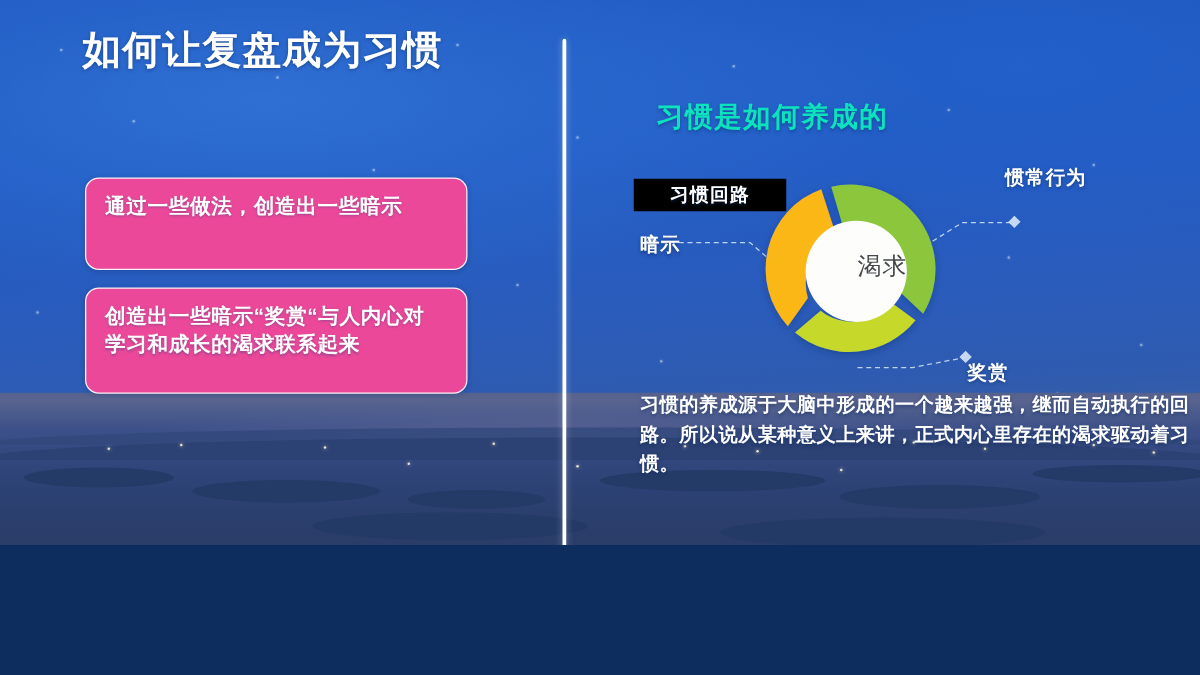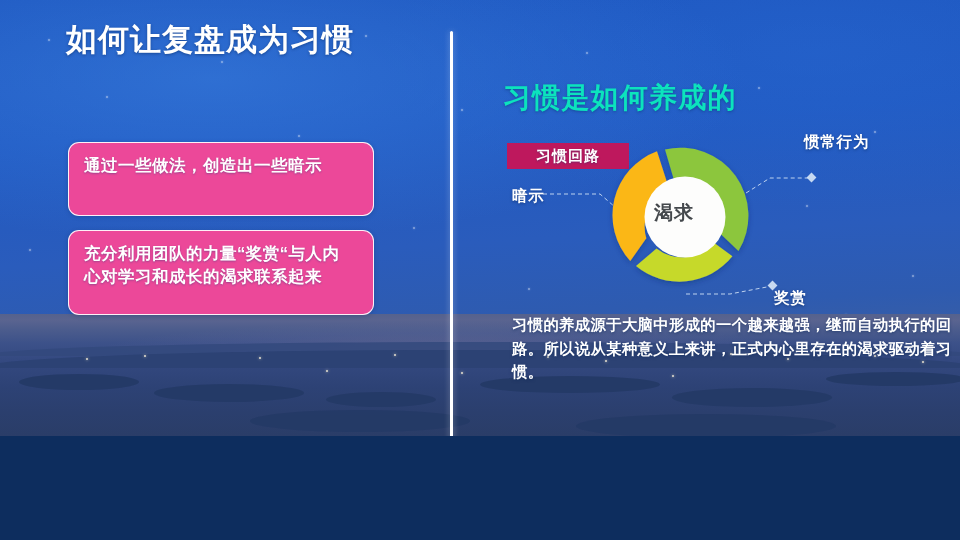--- a/index.html
+++ b/index.html
@@ -151,37 +151,37 @@
   }
   .pill + .pill { margin-top: 14px; }
   .pill.h1 { min-height: 74px; }
   .pill.h2 { min-height: 52px; }
   .pill.h3 { min-height: 85px; }
   .pill.h4 { min-height: 48px; }
 
   
   .right-heading {
     position: absolute;
-    left: 503px;
+    left: 525px;
     top: 79px;
-    font-size: 28px;
+    font-size: 22px;
     font-weight: bold;
     color: #0ce3bd;
     letter-spacing: 1.2px;
     text-shadow: 0 1px 3px rgba(0,40,90,0.4);
     white-space: nowrap;
   }
 
   .loop-tag {
     position: absolute;
     left: 507px;
     top: 143px;
     width: 122px;
     height: 26px;
-    background: #be185d;
+    background: #000000;
     display: flex;
     align-items: center;
     justify-content: center;
     color: #ffffff;
     font-size: 15px;
     font-weight: bold;
     letter-spacing: 1px;
     text-shadow: 0 1px 2px rgba(10,60,120,0.4);
   }
 
@@ -205,23 +205,23 @@
   }
   .label-cue     { left: 512px; top: 186px; }
   .label-routine { left: 804px; top: 132px; }
   .label-reward  { left: 774px; top: 288px; }
 
   .donut-center-text {
     position: absolute;
     left: 654px;
     top: 200px;
     width: 72px;
-    text-align: left;
+    text-align: right;
     font-size: 19px;
-    font-weight: bold;
+    font-weight: normal;
     color: #44484c;
     letter-spacing: 1px;
   }
 
   .body-copy {
     position: absolute;
     left: 479px;
     top: 313px;
     width: 450px;
     color: #ffffff;
@@ -291,21 +291,21 @@
     <div class="lightdot" style="left:48%; top:58px;"></div>
     <div class="lightdot" style="left:70%; top:61px;"></div>
   </div>
 
   <div class="slide-title">如何让复盘成为习惯</div>
 
   <div class="divider"></div>
 
   <div class="left-list">
     <div class="pill h1">通过一些做法，创造出一些暗示</div>
-    <div class="pill h3">充分利用团队的力量“奖赏“与人内心对学习和成长的渴求联系起来</div>
+    <div class="pill h3">创造出一些暗示“奖赏“与人内心对学习和成长的渴求联系起来</div>
   </div>
 
   <div class="right-heading">习惯是如何养成的</div>
 
   <div class="loop-tag">习惯回路</div>
 
   <div class="diagram">
     <svg width="480" height="190" viewBox="0 0 480 190" xmlns="http://www.w3.org/2000/svg">
       <defs>
         <filter id="softshadow" x="-30%" y="-30%" width="160%" height="160%">

